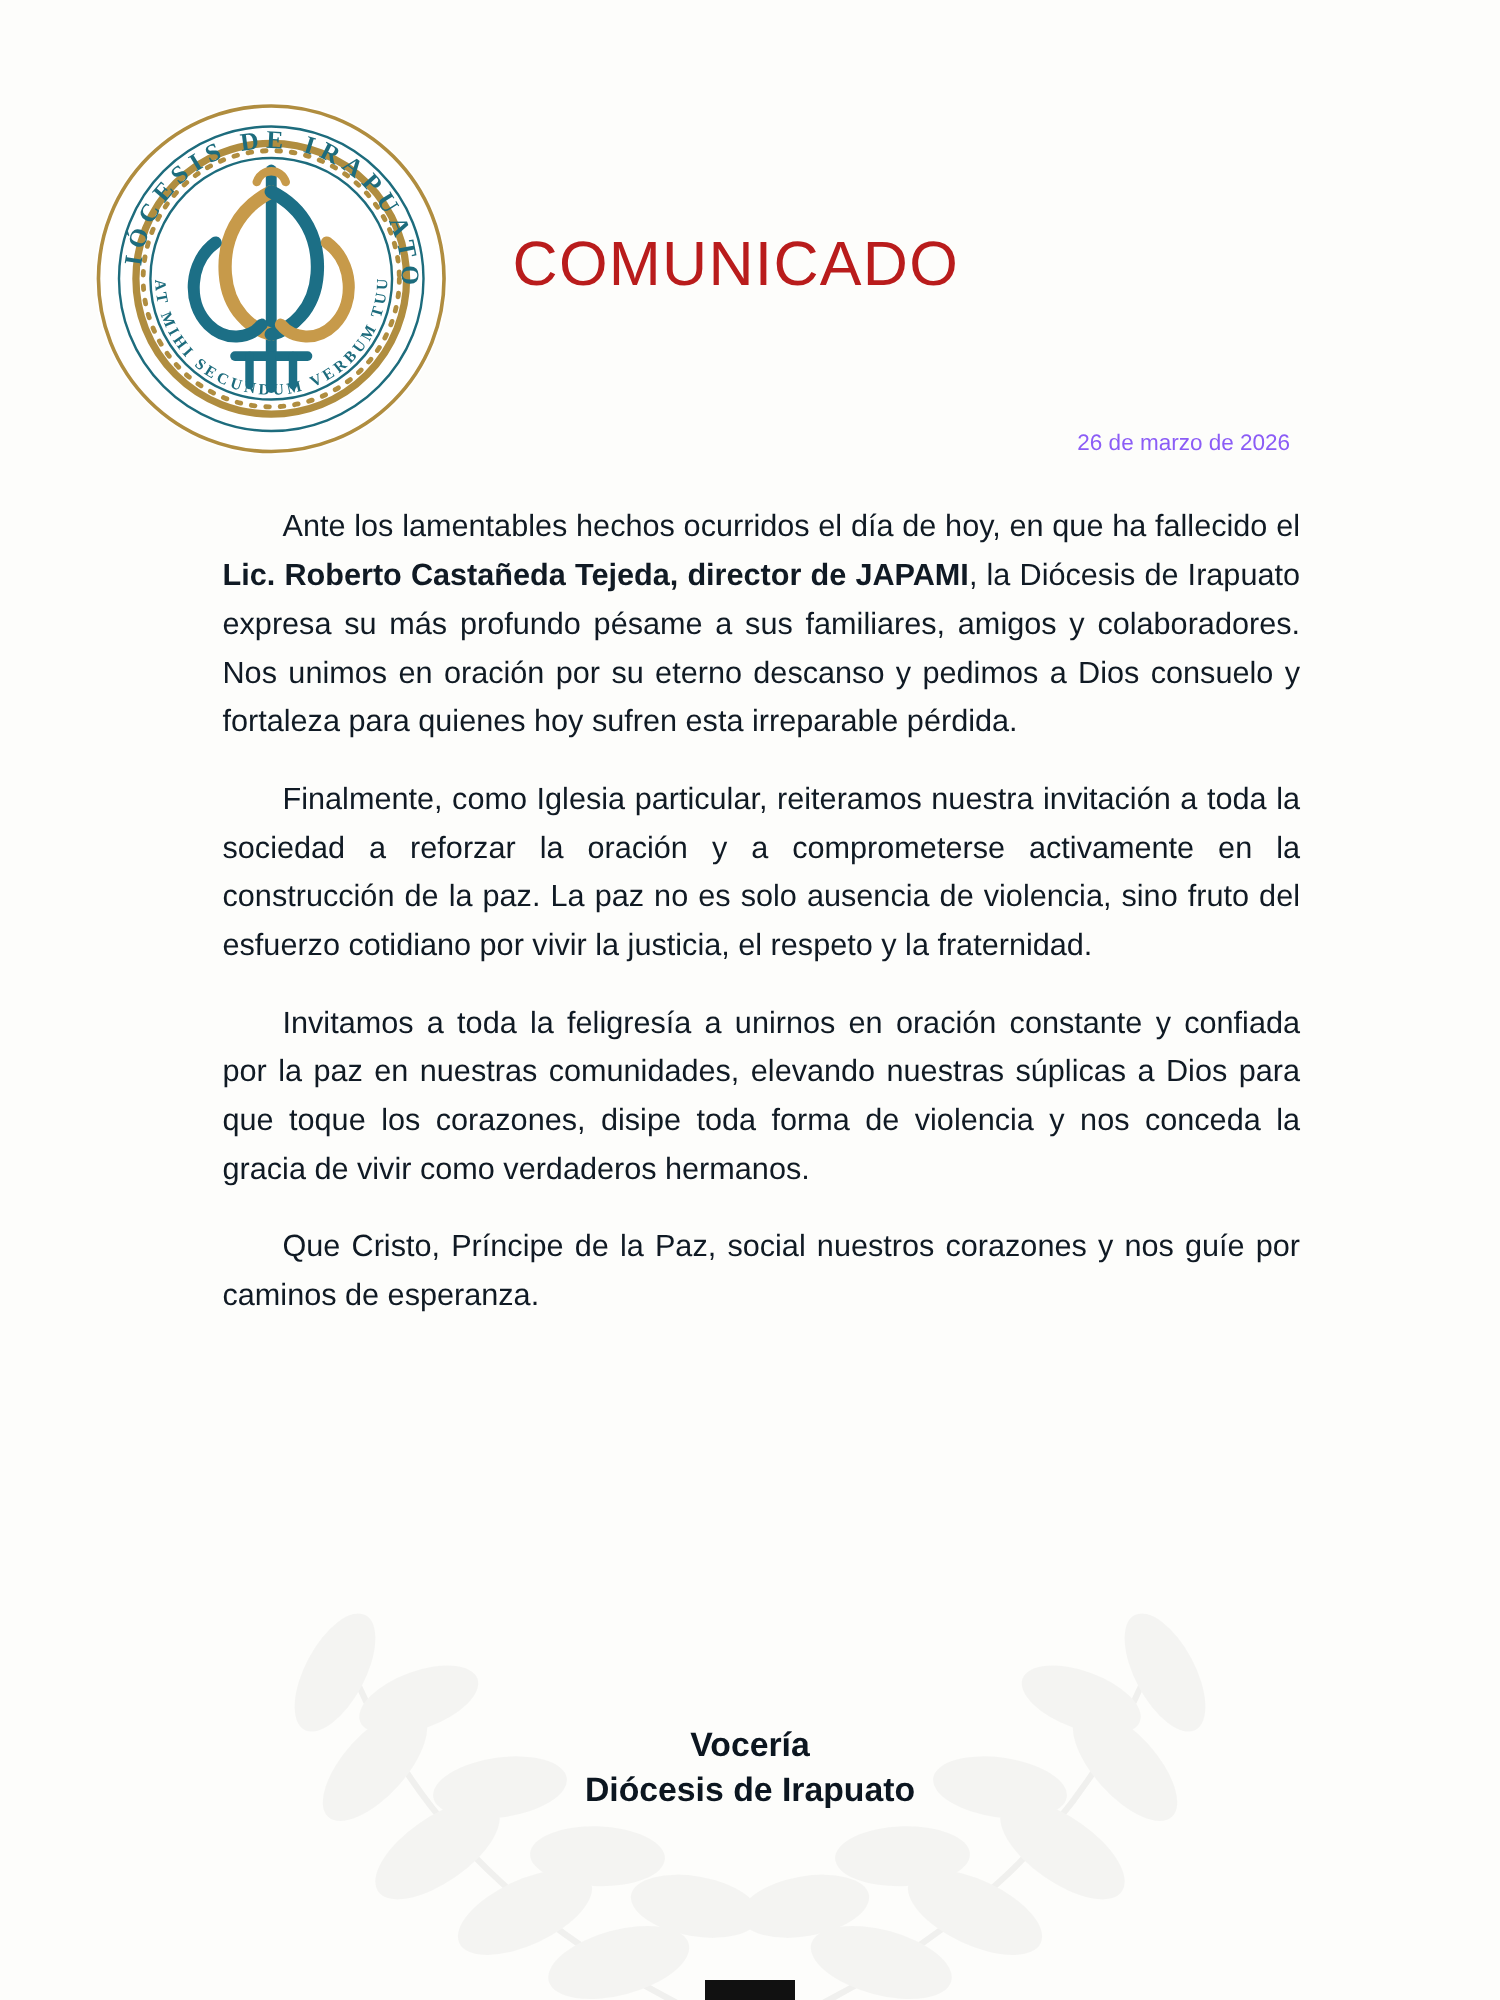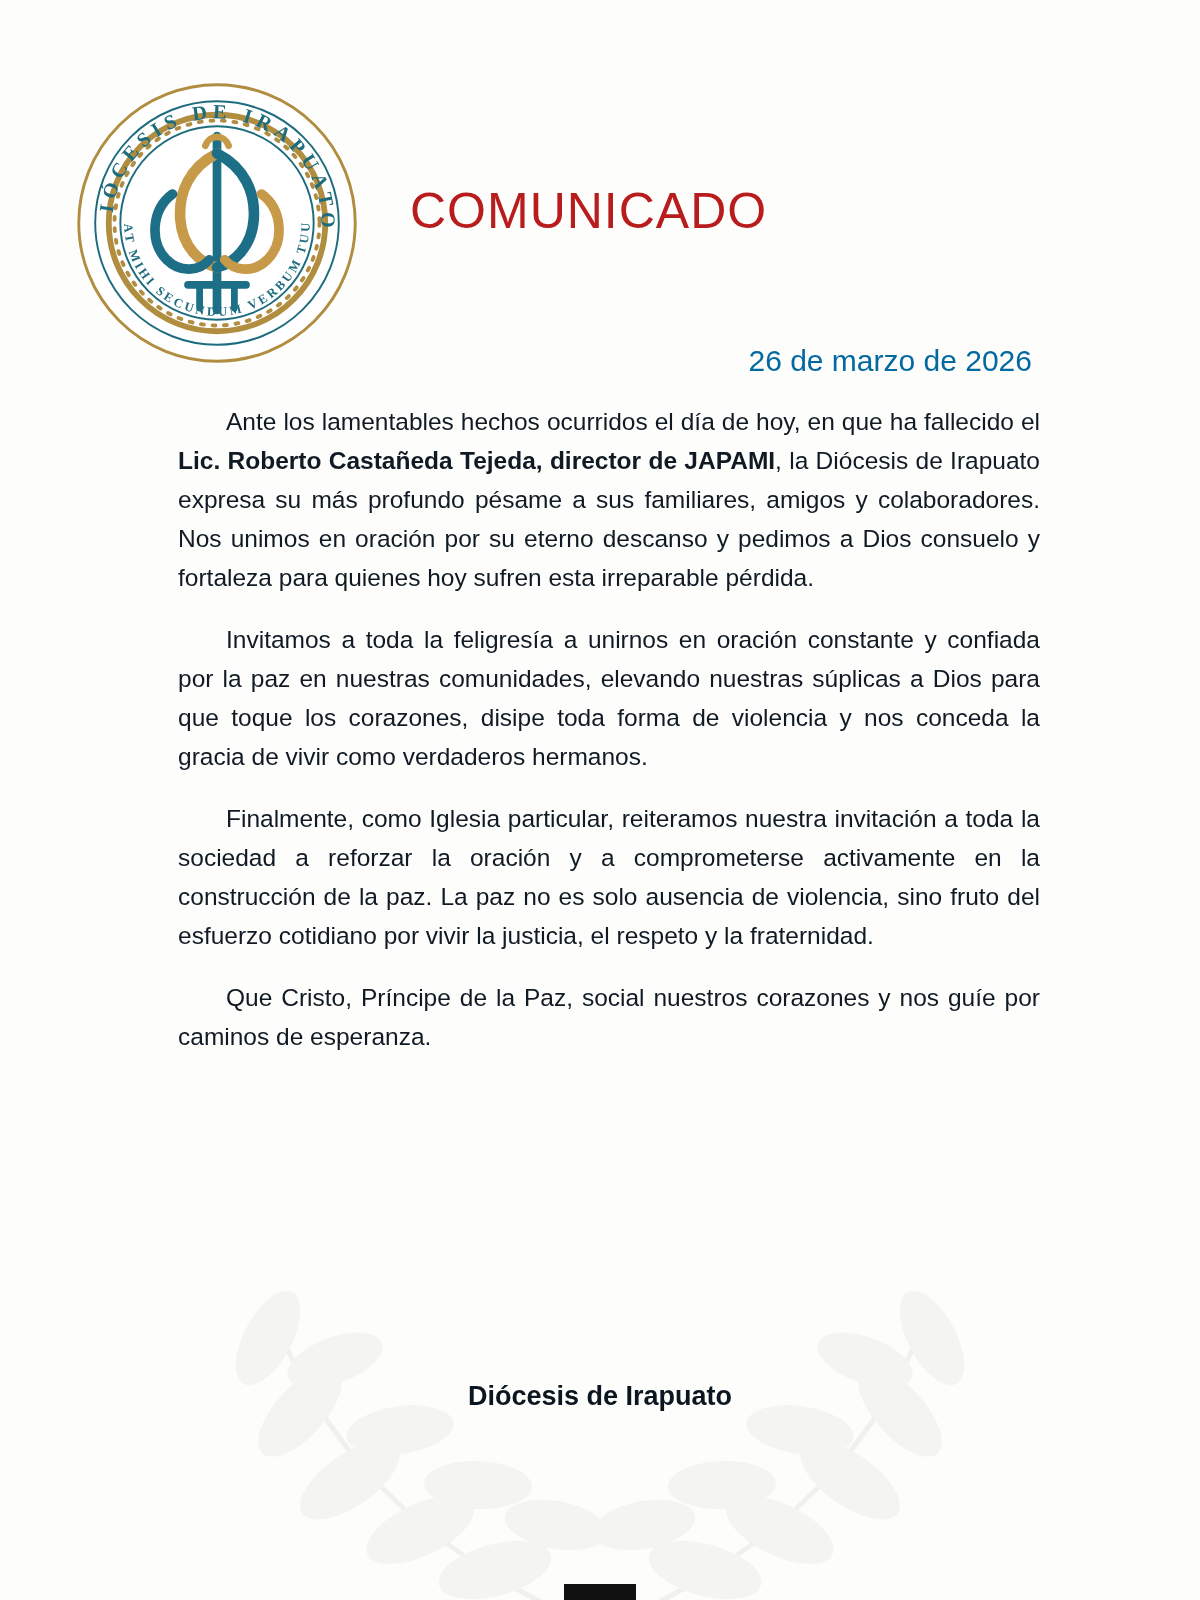--- a/index.html
+++ b/index.html
@@ -46,22 +46,22 @@
     letter-spacing: 1px;
     color: #b91c1c;
     font-weight: 400;
   }
 
   
   .date {
     position: absolute;
     right: 168px;
     top: 344px;
-    font-size: 30px;
-    color: #0369a1;
+    font-size: 18px;
+    color: #8b5cf6;
   }
 
   
   .body {
     position: absolute;
     left: 178px;
     top: 398px;
     width: 862px;
     color: #101a24;
     font-size: 24.5px;
@@ -166,23 +166,24 @@
       </g>
     </svg>
   </div>
 
   <div class="title">COMUNICADO</div>
 
   <div class="date">26 de marzo de 2026</div>
 
   <div class="body">
     <p><span>Ante los lamentables hechos ocurridos el día de hoy, en que ha fallecido el </span><b>Lic. Roberto Castañeda Tejeda,  director de JAPAMI</b><span>, la Diócesis de Irapuato expresa su más profundo pésame a sus familiares, amigos y colaboradores. Nos unimos en oración por su eterno descanso y pedimos a Dios consuelo y fortaleza para quienes hoy sufren esta irreparable pérdida.</span></p>
+    <p><span>Finalmente, como Iglesia particular, reiteramos nuestra invitación a toda la sociedad a reforzar la oración y a comprometerse activamente en la construcción de la paz. La paz no es solo ausencia de violencia, sino fruto del esfuerzo cotidiano por vivir la justicia, el respeto y la fraternidad.</span></p>
     <p><span>Invitamos a toda la feligresía a unirnos en oración constante y confiada por la paz en nuestras comunidades, elevando nuestras súplicas a Dios para que toque los corazones, disipe toda forma de violencia y nos conceda la gracia de vivir como verdaderos hermanos.</span></p>
-    <p><span>Finalmente, como Iglesia particular, reiteramos nuestra invitación a toda la sociedad a reforzar la oración y a comprometerse activamente en la construcción de la paz. La paz no es solo ausencia de violencia, sino fruto del esfuerzo cotidiano por vivir la justicia, el respeto y la fraternidad.</span></p>
     <p class="last"><span>Que Cristo, Príncipe de la Paz, social nuestros corazones y nos guíe por caminos de esperanza.</span></p>
   </div>
 
   <div class="signature">
+    <div>Vocería</div>
     <div>Diócesis de Irapuato</div>
   </div>
 
   <div class="bottom-mark"></div>
 </div>
 
 </body></html>

